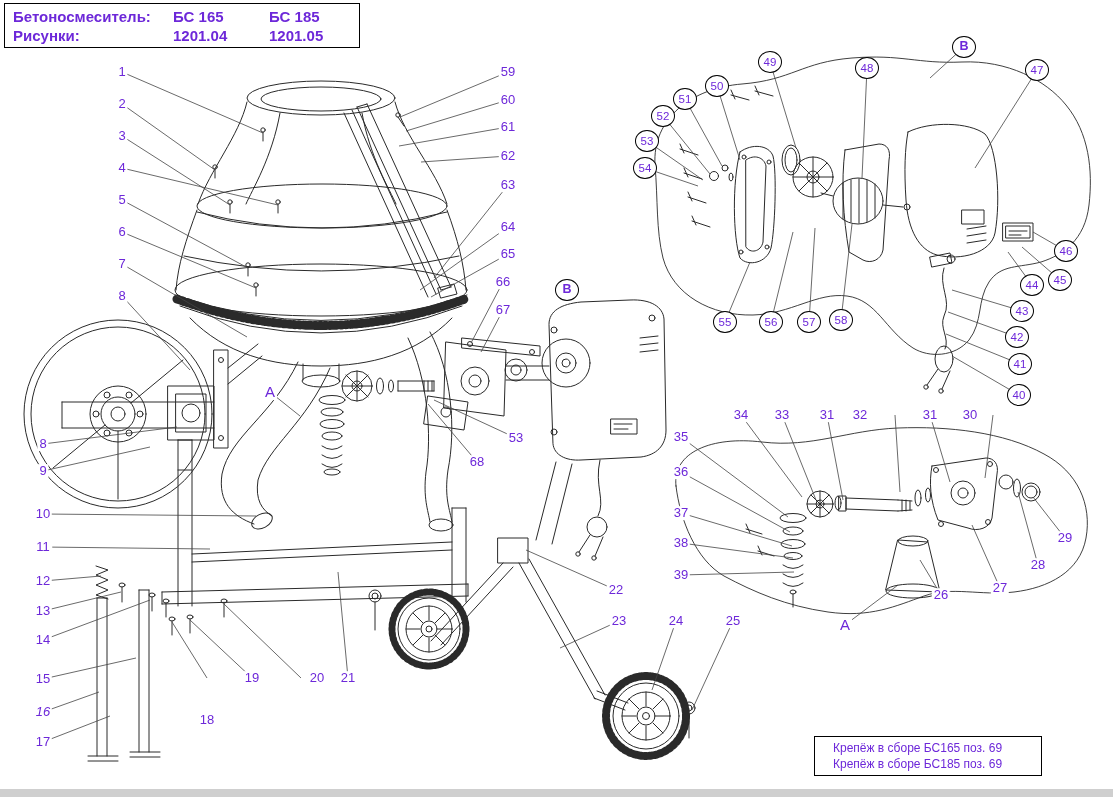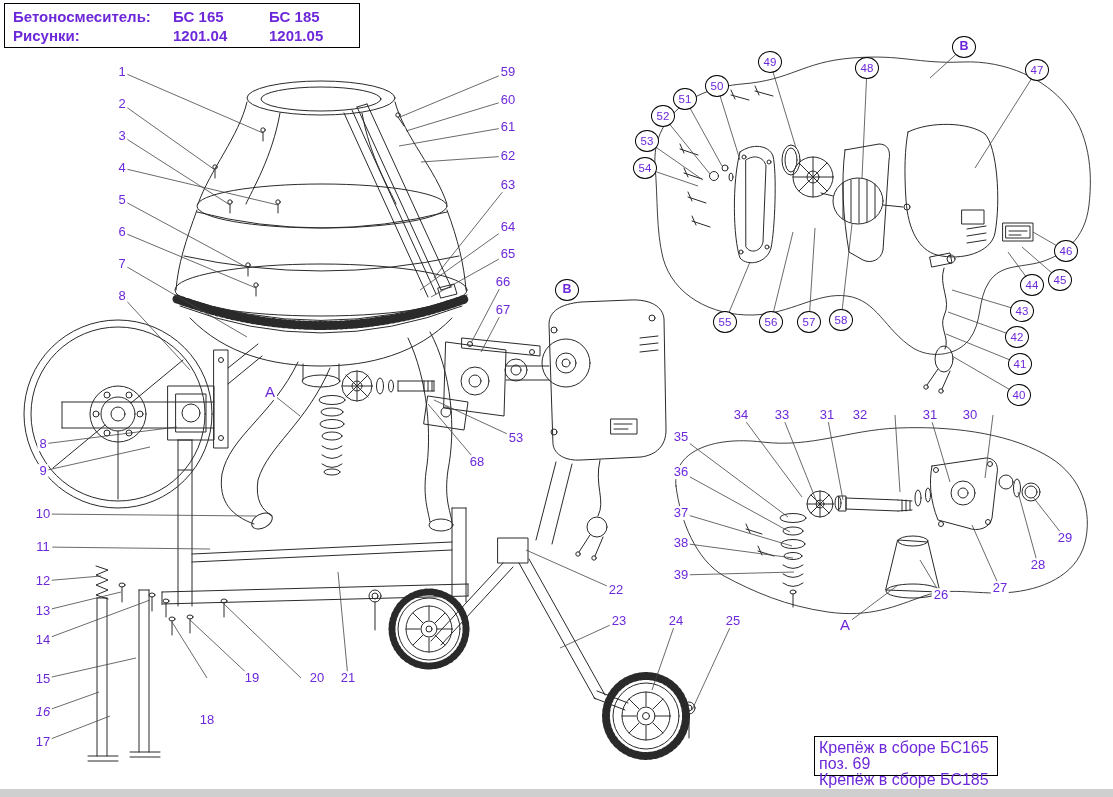--- a/index.html
+++ b/index.html
@@ -1,21 +1,21 @@
 <!DOCTYPE html>
 <html><head>
 <meta charset="utf-8">
 <style>
   html,body{margin:0;padding:0;background:#fff;}
   #page{position:relative;width:1113px;height:797px;background:#fff;overflow:hidden;
         font-family:"Liberation Sans",sans-serif;color:#6d28d9;}
   .info-box{position:absolute;border:1px solid #000;background:#fff;box-sizing:border-box;z-index:5;}
   #title-box{left:4px;top:3px;width:356px;height:45px;padding:3px 8px;}
   #title-box .row{display:grid;grid-template-columns:160px 96px 1fr;font-weight:bold;font-size:15px;line-height:19px;}
-  #footer-box{left:814px;top:736px;width:184px;height:40px;padding:3px 4px;font-size:16px;line-height:16px;}
+  #footer-box{left:814px;top:736px;width:228px;height:40px;padding:3px 18px;font-size:12px;line-height:16px;}
   #diagram{position:absolute;left:0;top:0;z-index:1;}
   #callout-layer{position:absolute;left:0;top:0;width:1113px;height:797px;z-index:4;pointer-events:none;}
   .callout{position:absolute;transform:translate(-50%,-50%);font-size:13px;line-height:1.05;
            background:#fff;padding:0 2px;white-space:nowrap;}
   .callout.s-c,.callout.s-cl{border:1.2px solid #000;border-radius:50%;min-width:20px;height:20px;
            display:flex;align-items:center;justify-content:center;font-size:11.5px;padding:0 1px;}
   .callout.s-cl{font-size:12.5px;font-weight:bold;}
   .callout.s-l{font-size:15px;}
   #bottom-strip{position:absolute;left:0;top:789px;width:1113px;height:8px;background:#cfcfcf;z-index:6;}
 </style>

